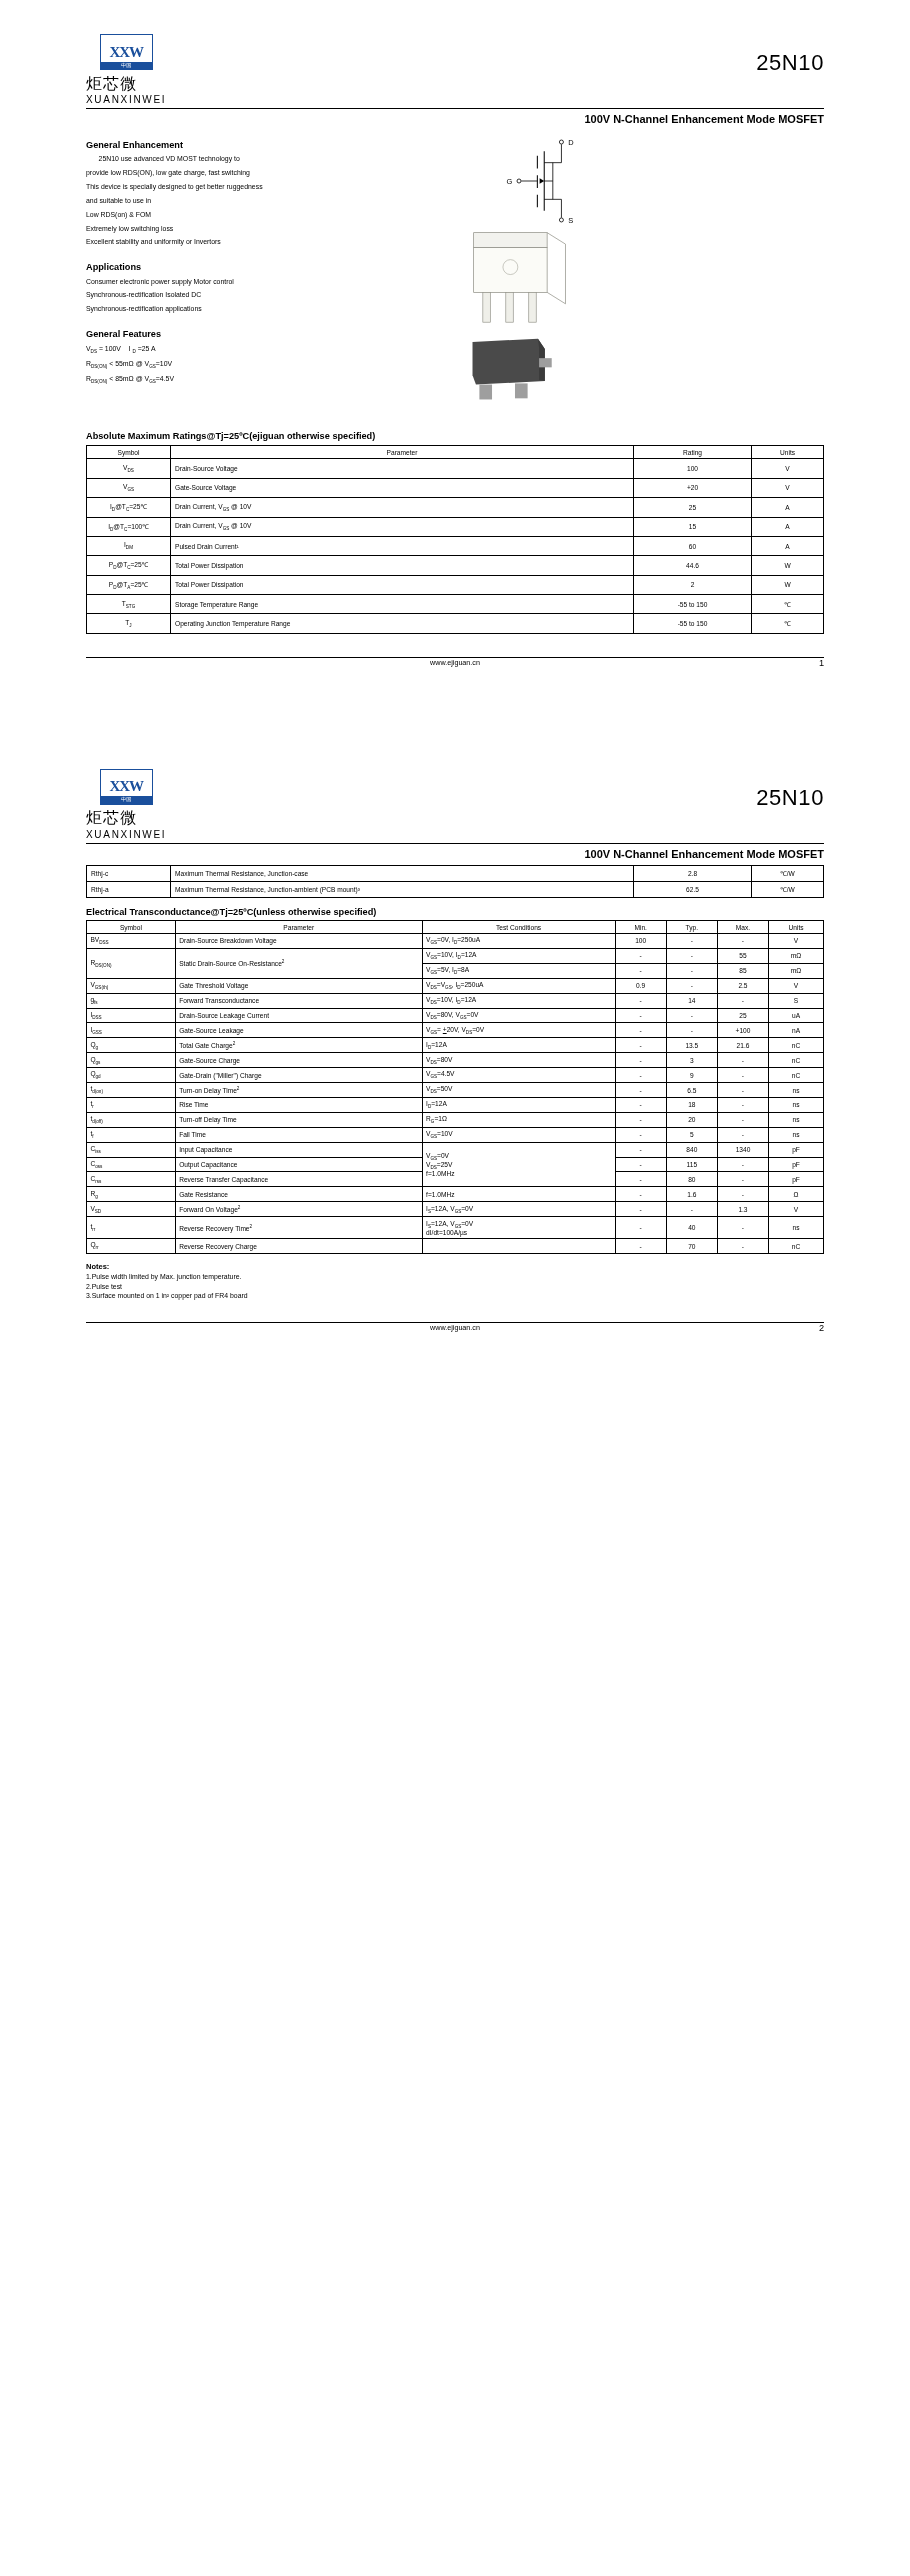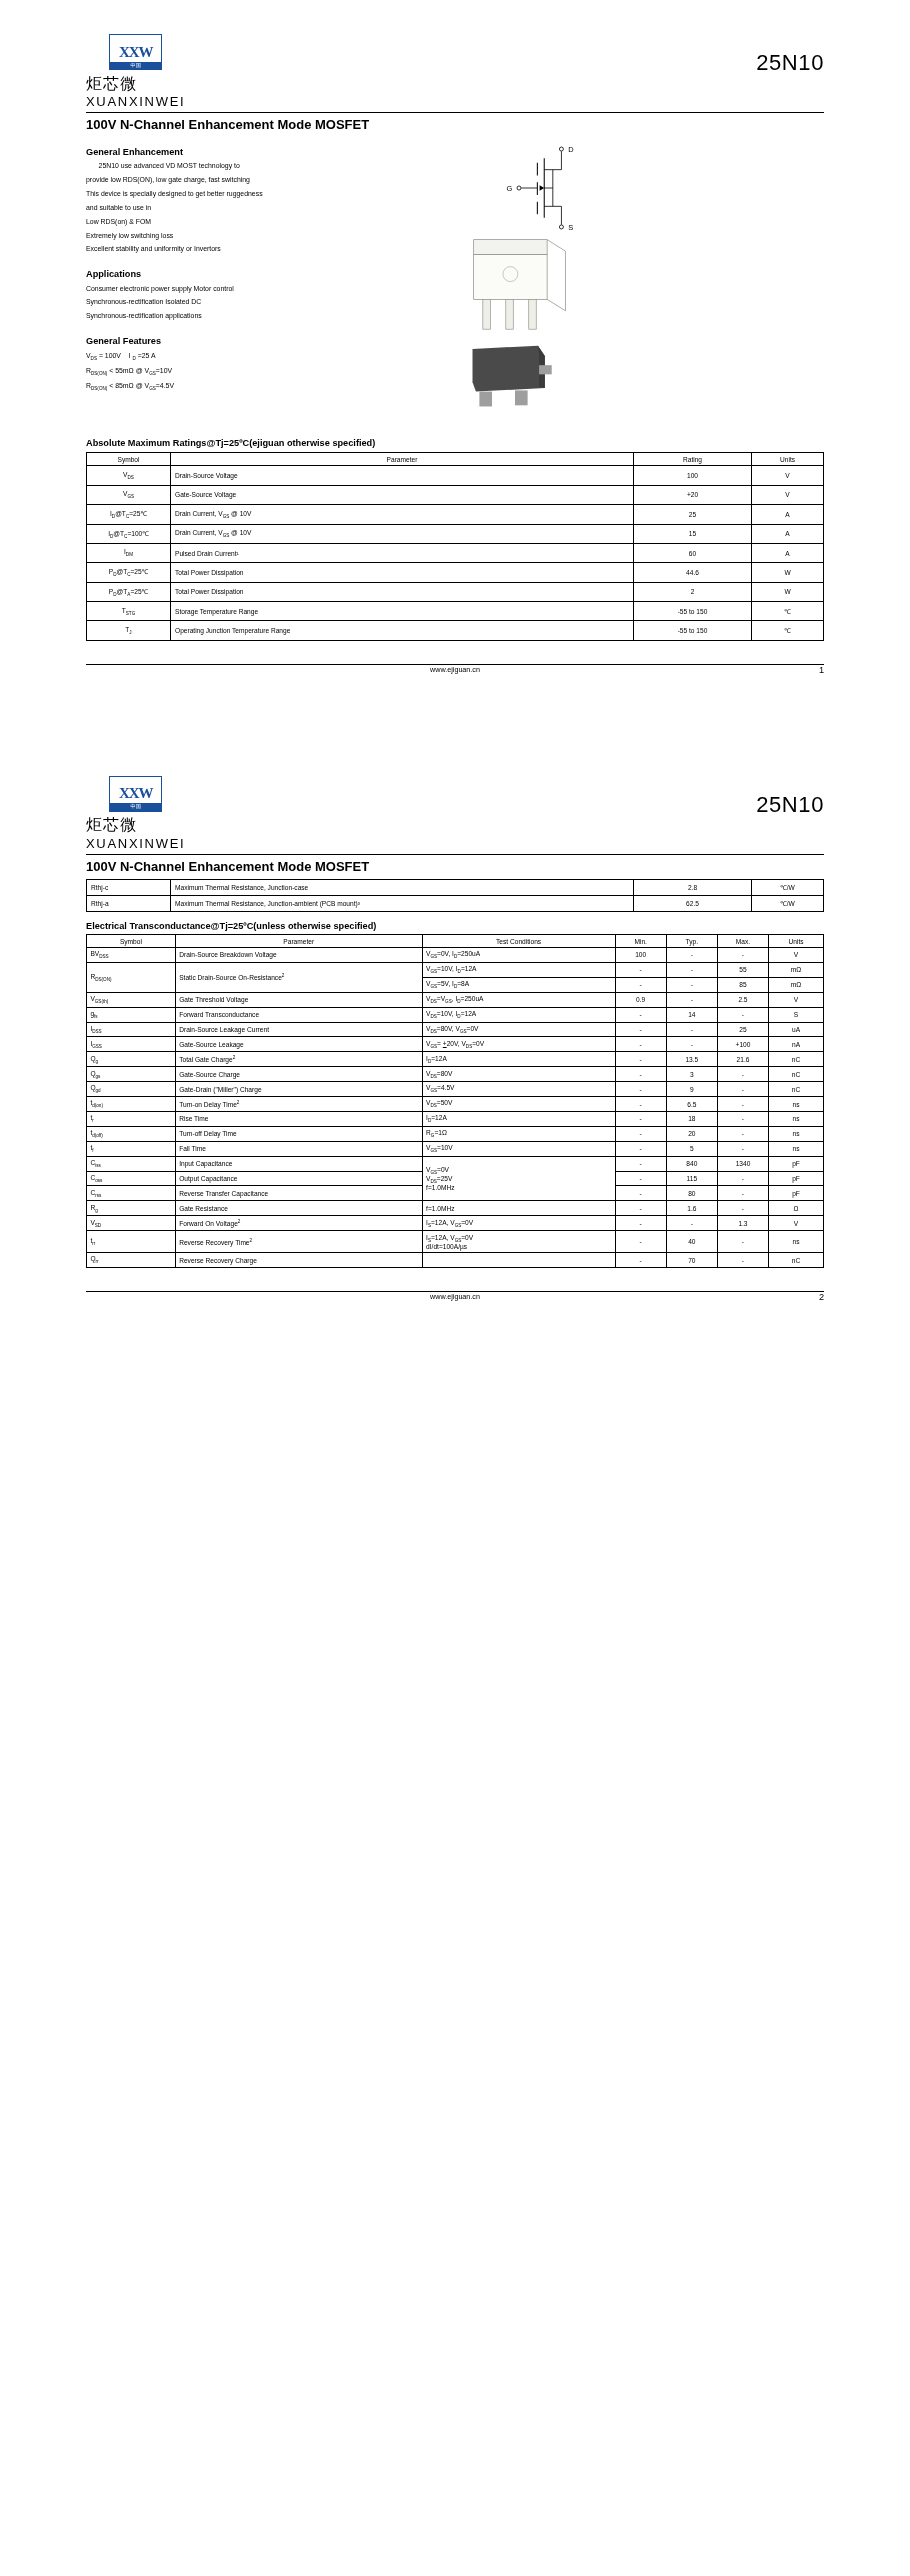--- a/index.html
+++ b/index.html
@@ -6,24 +6,24 @@
   body{width:910px;font-family:"Liberation Sans",sans-serif;color:#000;}
   .page{width:910px;position:relative;background:#fff;}
   .inner{margin:0 86px;}
   
   .doc-header{display:flex;align-items:flex-start;justify-content:space-between;padding-top:34px;}
   .logo-wrap{display:flex;align-items:center;gap:5.7px;flex-direction:column;}
   .logo-badge{width:53px;height:36px;border:1.7px solid #1a4f9c;box-sizing:border-box;position:relative;display:flex;align-items:center;justify-content:center;background:#fff;}
   .logo-badge .xx{font-family:"Liberation Serif",serif;font-weight:bold;font-size:15px;color:#1a4f9c;letter-spacing:-1.1px;}
   .logo-badge .bar{position:absolute;left:0;right:0;bottom:0;height:7.5px;background:#1a4f9c;color:#fff;font-size:5.2px;text-align:center;line-height:7.5px;}
   .logo-cn{font-family:"Liberation Serif",serif;font-size:16px;font-weight:normal;letter-spacing:1.1px;line-height:1;}
-  .logo-pinyin{font-size:13px;letter-spacing:1.7px;margin-top:2.3px;font-family:"Liberation Sans",sans-serif;}
+  .logo-pinyin{font-size:10px;letter-spacing:1.7px;margin-top:2.3px;font-family:"Liberation Sans",sans-serif;}
   .part-no{font-size:22px;font-weight:normal;letter-spacing:0.6px;margin-top:16px;}
   .rule{border:0;border-top:1.1px solid #000;margin:3.4px 0 0 0;}
-  .subtitle{text-align:left;font-size:13px;font-weight:bold;margin-top:3.4px;}
+  .subtitle{text-align:right;font-size:11px;font-weight:bold;margin-top:3.4px;}
   
   h2.sec{font-size:9.2px;font-weight:bold;margin:15px 0 5.7px 0;}
   .body-text p{font-size:6.9px;margin:0 0 5.2px 0;line-height:1.25;}
   .indent{text-indent:12.6px;}
   .two-col{display:flex;}
   .col-left{width:321px;}
   .col-right{flex:1;position:relative;}
   sub{font-size:4.6px;}
   sup{font-size:4.6px;}
   
@@ -500,20 +500,26 @@
           <td>Reverse Recovery Charge</td>
           <td></td>
           <td class="num">-</td>
           <td class="num">70</td>
           <td class="num">-</td>
           <td class="un">nC</td>
         </tr>
       </tbody>
     </table>
 
+    <div class="notes">
+      <div class="nt">Notes:</div>
+      <p>1.Pulse width limited by Max. junction temperature.</p>
+      <p>2.Pulse test</p>
+      <p>3.Surface mounted on 1 in² copper pad of FR4 board</p>
+    </div>
 
     <div class="footer">
       <hr>
       <div class="inner-f">
         <span class="url">www.ejiguan.cn</span>
         <span class="pg">2</span>
       </div>
     </div>
   </div>
 </div>

